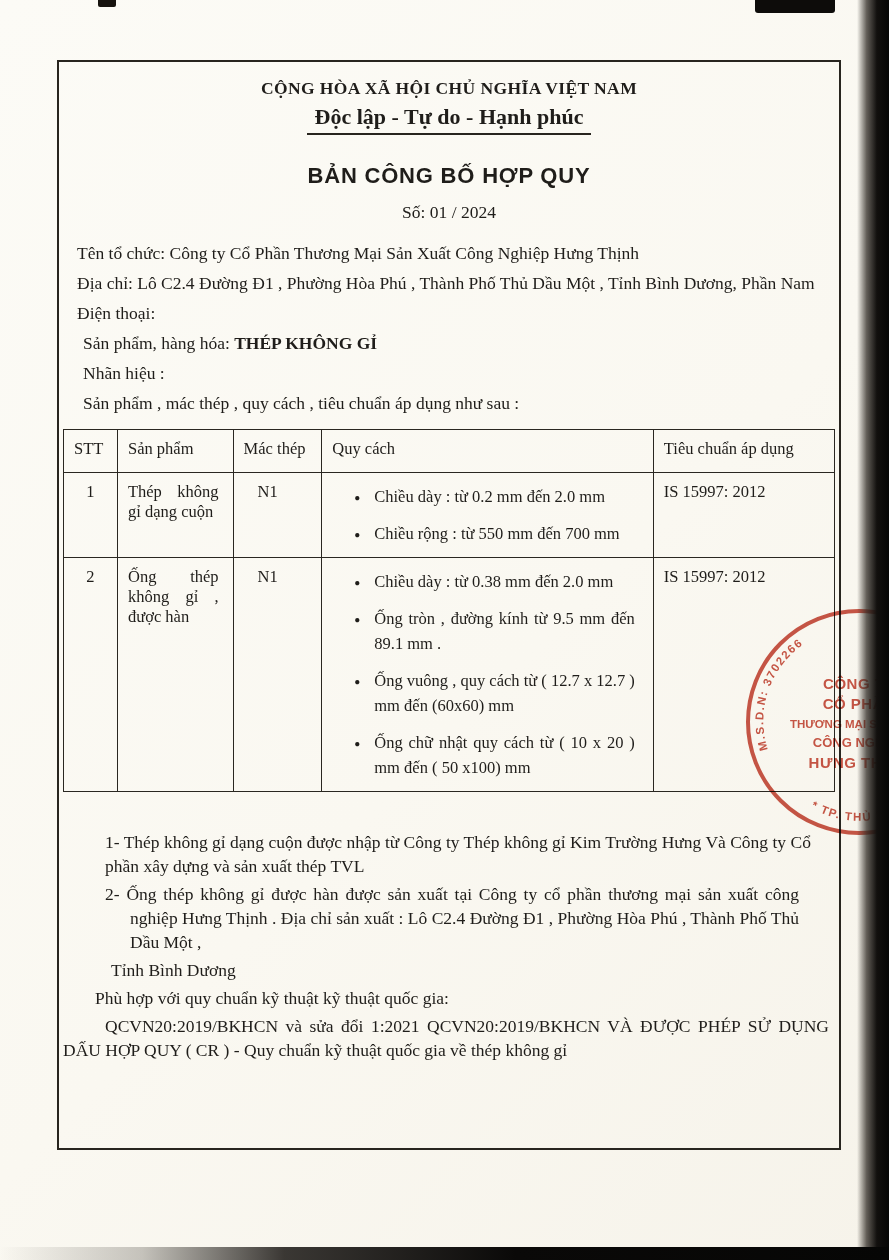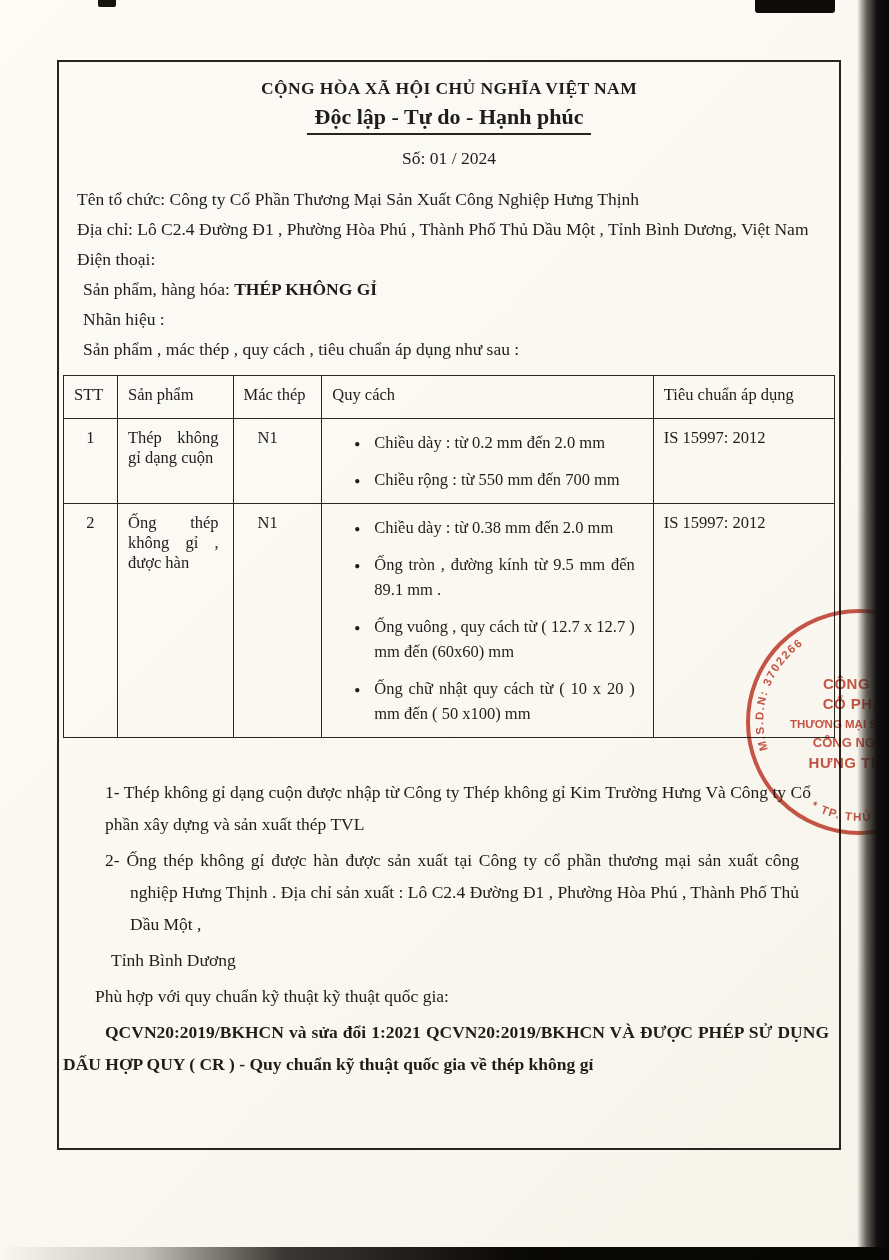--- a/index.html
+++ b/index.html
@@ -89,26 +89,26 @@
   td.cell-specs { padding-top: 11px; padding-bottom: 11px; }
   .spec-list { margin: 0; padding: 0 4px 0 42px; list-style: none; }
   .spec-list li { position: relative; margin-bottom: 12px; line-height: 25px; text-align: justify; padding-right: 4px; }
   .spec-list li:last-child { margin-bottom: 0; }
   .spec-list li::before {
     content: "●"; position: absolute; left: -20px; top: 1px; font-size: 10px;
   }
 
   
   .notes { margin-top: 38px; font-size: 17.5px; }
-  .note { margin: 0 0 4px 0; line-height: 32px; }
+  .note { margin: 0 0 4px 0; line-height: 24px; }
   .note-1 { margin-left: 30px; }
   .note-2 { margin-left: 55px; text-indent: -25px; text-align: justify; padding-right: 24px; }
   .note-3 { margin-left: 36px; }
   .note-4 { margin-left: 20px; margin-top: 2px; }
-  .note-5 { margin-left: -12px; margin-right: -6px; text-indent: 42px; text-align: justify; margin-top: 2px; font-weight: bold; }
+  .note-5 { margin-left: -12px; margin-right: -6px; text-indent: 42px; text-align: justify; margin-top: 2px; }
 
   
   .stamp {
     position: absolute; left: 738px; top: 601px; width: 242px; height: 242px;
     z-index: 5; color: #c2402f; opacity: 0.88;
     mix-blend-mode: multiply;
   }
   .stamp svg { display: block; }
   .stamp text {
     fill: #c2402f;
@@ -128,25 +128,26 @@
   <div class="art-top-left"></div>
   <div class="art-top-right"></div>
 
   <div class="frame">
 
     <div class="nat-title">CỘNG HÒA XÃ HỘI CHỦ NGHĨA VIỆT NAM</div>
     <div class="motto">
       <span>Độc lập - Tự do - Hạnh phúc</span>
     </div>
 
+    <h1 class="doc-title">BẢN CÔNG BỐ HỢP QUY</h1>
     <div class="doc-number">Số: 01 / 2024</div>
 
     <div class="info">
       <p class="para">Tên tổ chức: Công ty Cổ Phần Thương Mại Sản Xuất Công Nghiệp Hưng Thịnh</p>
-      <p class="para">Địa chỉ: Lô C2.4 Đường Đ1 , Phường Hòa Phú , Thành Phố Thủ Dầu Một , Tỉnh Bình Dương, Việt Nam</p>
+      <p class="para">Địa chỉ: Lô C2.4 Đường Đ1 , Phường Hòa Phú , Thành Phố Thủ Dầu Một , Tỉnh Bình Dương, Phần Nam</p>
       <p class="para">Điện thoại:</p>
       <p class="para indent"><span>Sản phẩm, hàng hóa: </span><span class="product-name">THÉP KHÔNG GỈ</span></p>
       <p class="para indent">Nhãn hiệu :</p>
       <p class="para indent">Sản phẩm , mác thép , quy cách , tiêu chuẩn áp dụng như sau :</p>
     </div>
 
     <table class="spec-table">
       <thead>
         <tr>
           <th class="col-stt">STT</th>

